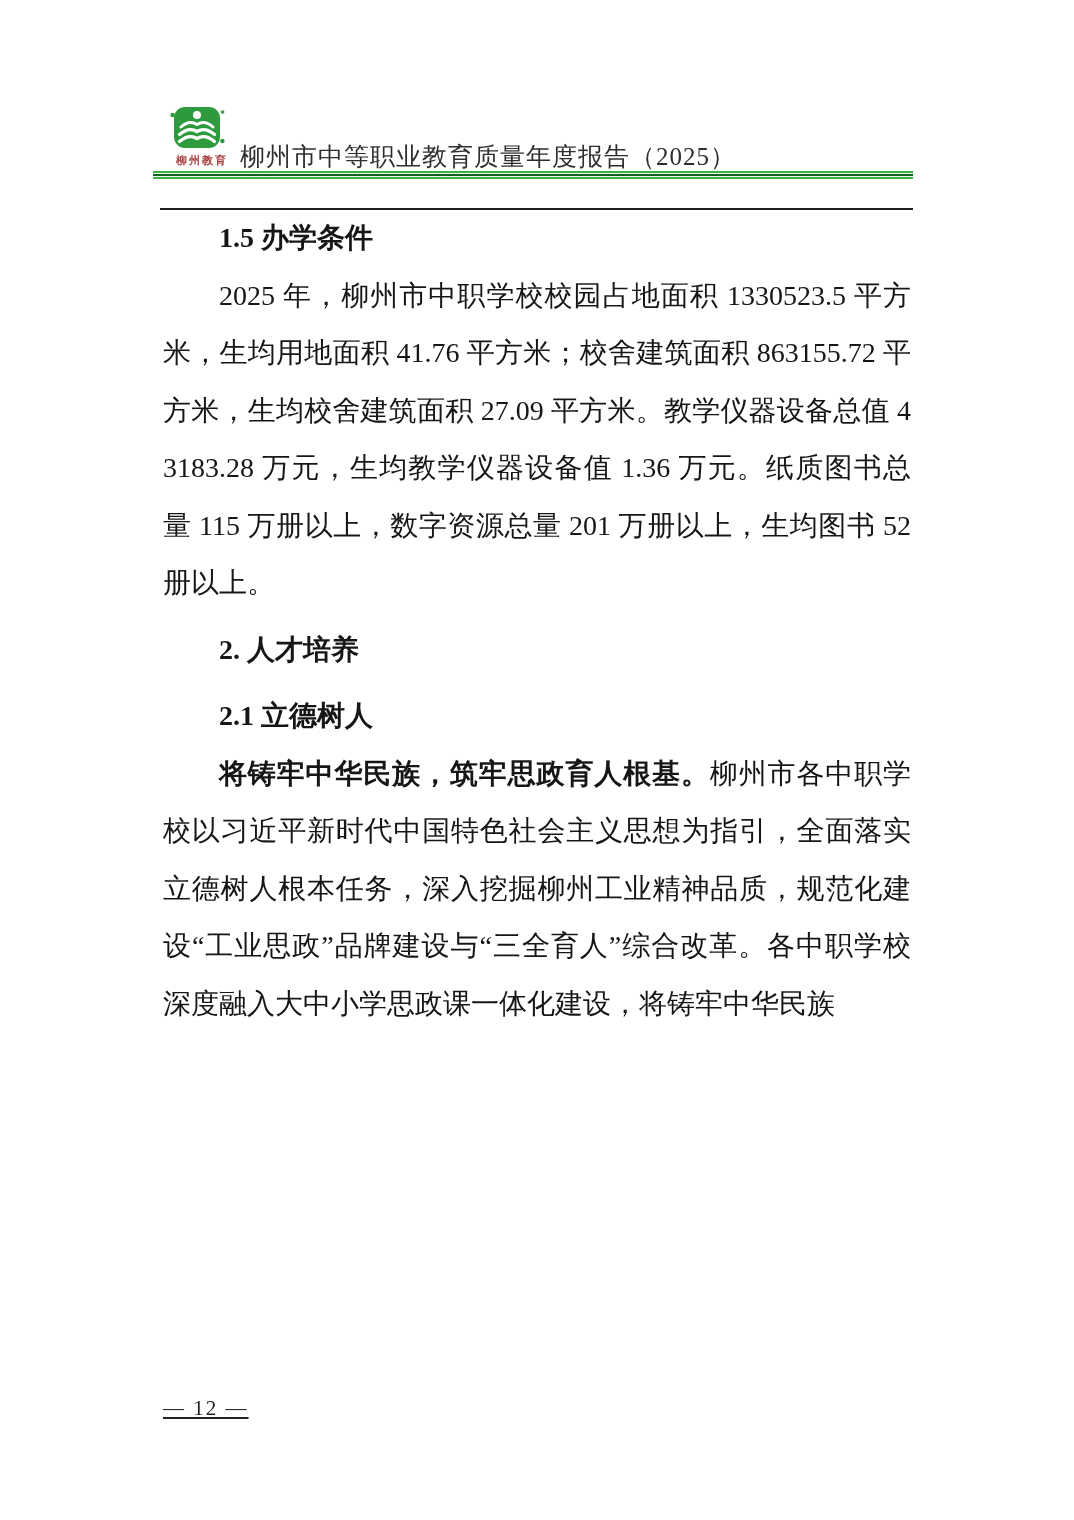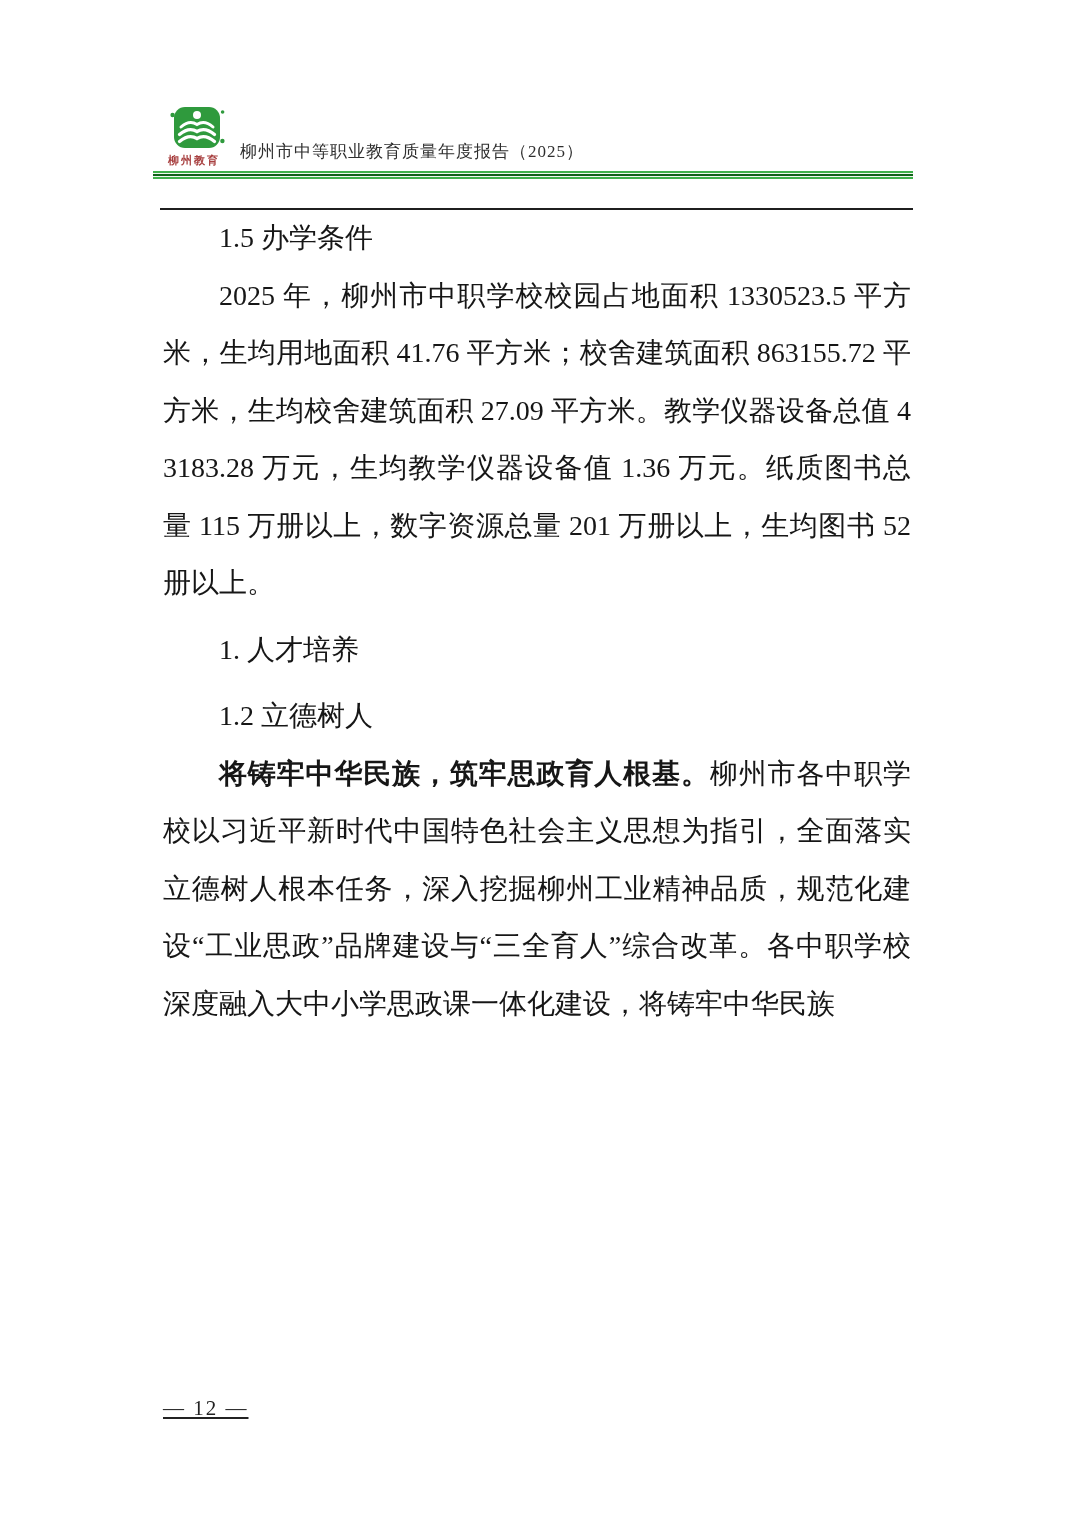--- a/index.html
+++ b/index.html
@@ -12,45 +12,45 @@
   }
   html,body{margin:0;padding:0;}
   body{
     width:1074px;height:1520px;background:#ffffff;
     font-family:"Liberation Serif","DejaVu Serif",serif;
     color:var(--ink);
   }
   .page{position:relative;width:1074px;height:1520px;background:#fff;overflow:hidden;}
 
   
-  .logo{position:absolute;left:168px;top:105px;width:60px;text-align:left;font-family:Liberation Serif, serif;}
+  .logo{position:absolute;left:168px;top:105px;width:60px;text-align:right;font-family:Liberation Serif, serif;}
   .logo svg{display:block;margin:0 auto;}
   .logo-text{
     margin-top:1px;font-size:11px;font-weight:bold;letter-spacing:2px;
     color:var(--logo-red);white-space:nowrap;
   }
   .doc-title{
-    position:absolute;left:240px;top:140px;font-size:17px;letter-spacing:1px;
+    position:absolute;left:240px;top:140px;font-size:25px;letter-spacing:1px;
     color:#2e2e2e;white-space:nowrap;
   }
 
   
   .rule-green{position:absolute;left:153px;top:171px;width:760px;}
   .rule-green .g{height:2px;background:var(--rule-green);}
   .rule-green .s{height:1px;background:#eef7ee;}
   .rule-green .d{height:2px;background:var(--rule-green-dark);}
   .rule-black{position:absolute;left:160px;top:208px;width:753px;height:2px;background:var(--rule-black);}
 
   
   .content{
     position:absolute;left:163px;top:209px;width:748px;
     font-size:28px;line-height:57.5px;color:var(--ink);
   }
   .hd{
-    margin:0;font-size:28px;font-weight:normal;line-height:57.5px;
+    margin:0;font-size:28px;font-weight:bold;line-height:57.5px;
     text-indent:56px;
   }
   .hd.mt{margin-top:9px;}
   .para{
     margin:0;text-indent:56px;text-align:justify;text-justify:inter-ideograph;
     word-break:break-all;
   }
   .lead{font-weight:bold;}
 
   
@@ -85,20 +85,20 @@
       <div class="s"></div>
       <div class="d"></div>
       <div class="s"></div>
       <div class="g"></div>
   </div>
   <div class="rule-black"></div>
 
   <div class="content">
     <h3 class="hd">1.5 办学条件</h3>
     <p class="para">2025 年，柳州市中职学校校园占地面积 1330523.5 平方米，生均用地面积 41.76 平方米；校舍建筑面积 863155.72 平方米，生均校舍建筑面积 27.09 平方米。教学仪器设备总值 43183.28 万元，生均教学仪器设备值 1.36 万元。纸质图书总量 115 万册以上，数字资源总量 201 万册以上，生均图书 52 册以上。</p>
-    <h3 class="hd mt">1. 人才培养</h3>
-    <h3 class="hd mt">1.2 立德树人</h3>
+    <h3 class="hd mt">2. 人才培养</h3>
+    <h3 class="hd mt">2.1 立德树人</h3>
     <p class="para"><span class="lead">将铸牢中华民族，筑牢思政育人根基。</span><span>柳州市各中职学校以习近平新时代中国特色社会主义思想为指引，全面落实立德树人根本任务，深入挖掘柳州工业精神品质，规范化建设“工业思政”品牌建设与“三全育人”综合改革。各中职学校深度融入大中小学思政课一体化建设，将铸牢中华民族</span></p>
   </div>
 
   <div class="footer">— 12 —</div>
 
 </div>
 
 </body></html>

